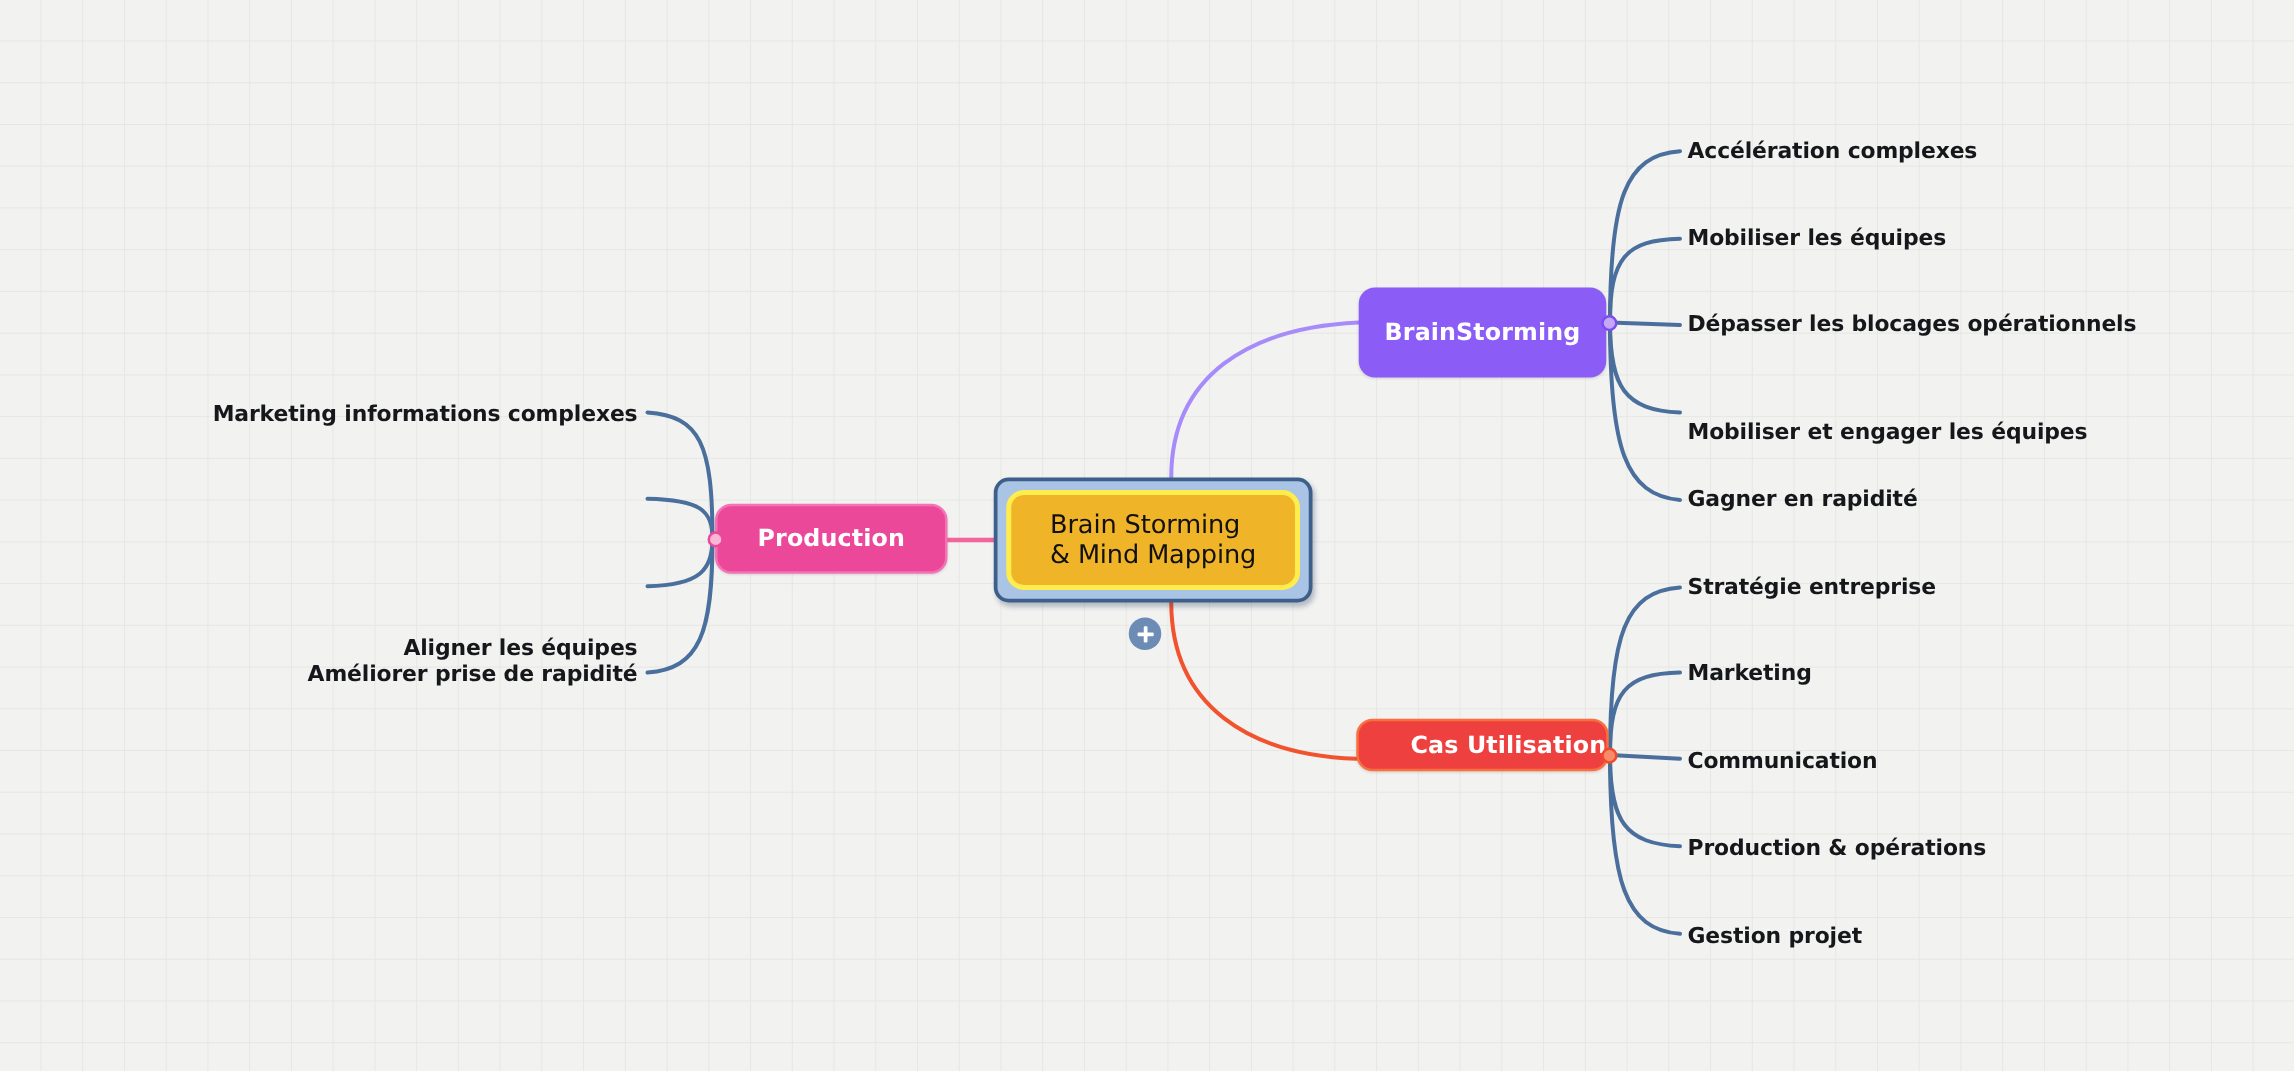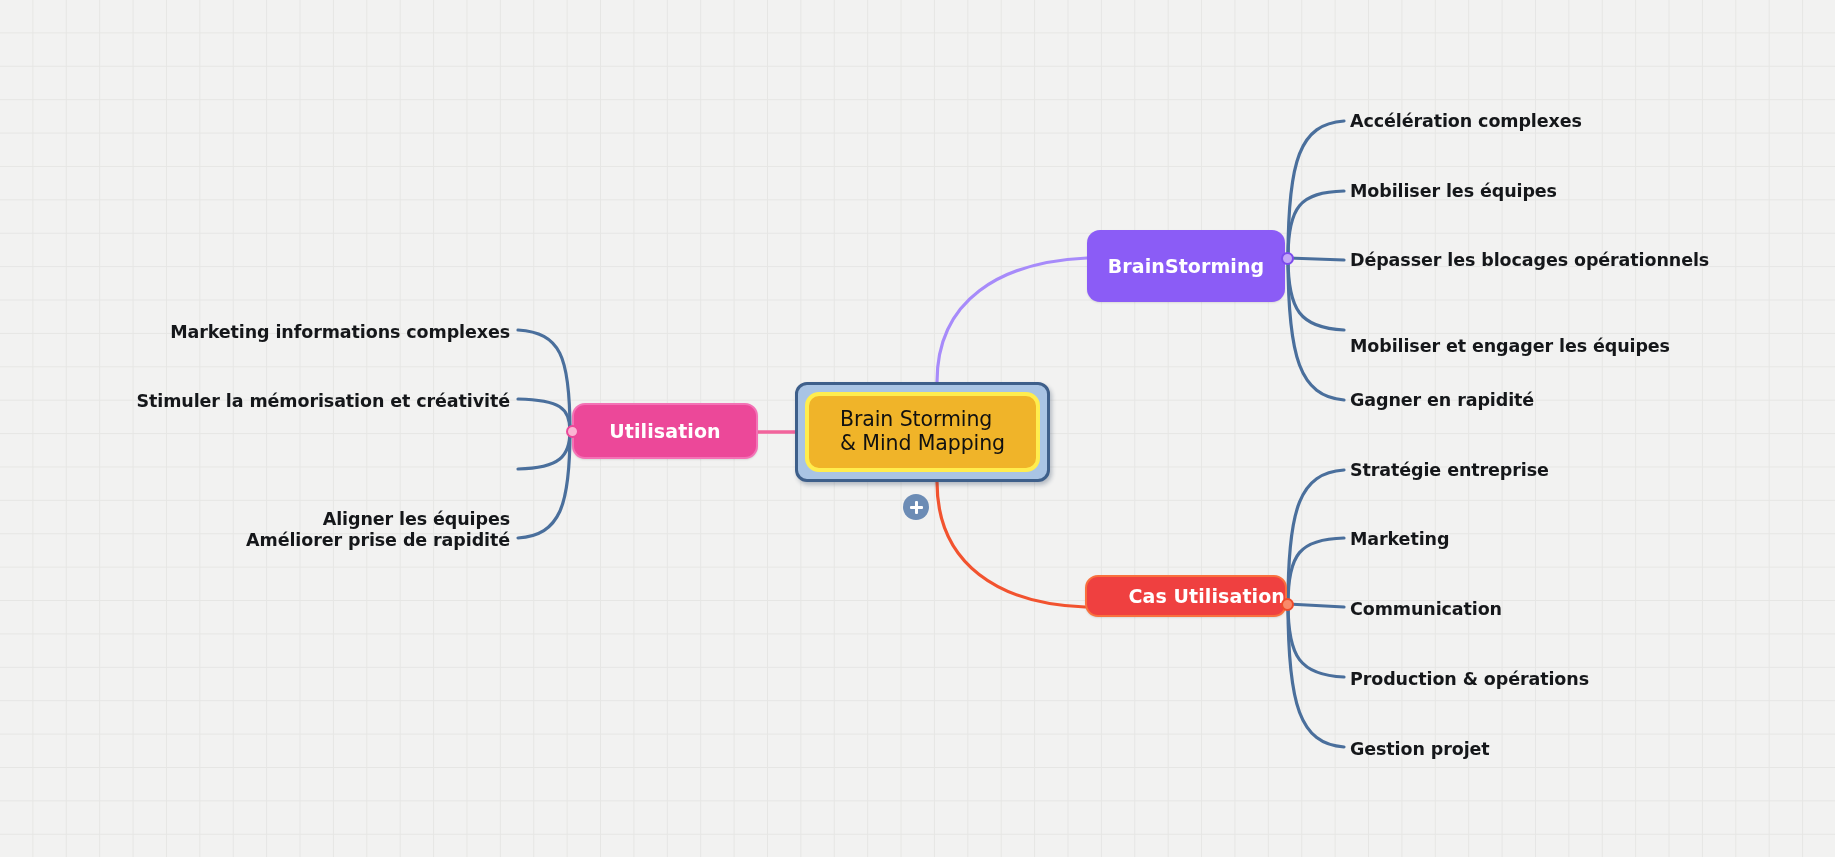--- a/index.html
+++ b/index.html
@@ -208,34 +208,33 @@
     <span>BrainStorming</span>
   </div>
   <div class="dot" id="dot-brainstorming"></div>
 
   <div class="pill" id="node-casutilisation">
     <span>Cas Utilisation</span>
   </div>
   <div class="dot" id="dot-casutilisation"></div>
 
   <div class="pill" id="node-mindmapping">
-    <span>Utilisation</span>
+    <span>Production</span>
   </div>
   <div class="dot" id="dot-mindmapping"></div>
 
   <div class="leaf right" style="left:1350px; top:113px;">Accélération complexes</div>
   <div class="leaf right" style="left:1350px; top:183px;">Mobiliser les équipes</div>
   <div class="leaf right" style="left:1350px; top:252px;text-align:center;">Dépasser les blocages opérationnels</div>
   <div class="leaf right" style="left:1350px; top:322px;margin-top:16px;">Mobiliser et engager les équipes</div>
   <div class="leaf right" style="left:1350px; top:392px;">Gagner en rapidité</div>
 
   <div class="leaf right" style="left:1350px; top:462px;">Stratégie entreprise</div>
   <div class="leaf right" style="left:1350px; top:531px;">Marketing</div>
   <div class="leaf right" style="left:1350px; top:601px;">Communication</div>
   <div class="leaf right" style="left:1350px; top:671px;">Production &amp; opérations</div>
   <div class="leaf right" style="left:1350px; top:741px;">Gestion projet</div>
 
   <div class="leaf left" style="right:1325px; top:324px;">Marketing informations complexes</div>
-  <div class="leaf left" style="right:1325px; top:393px;">Stimuler la mémorisation et créativité</div>
   <div class="leaf left" style="right:1325px; top:463px;margin-top:48px;">Aligner les équipes</div>
   <div class="leaf left" style="right:1325px; top:532px;">Améliorer prise de rapidité</div>
 
 </div>
 
 </body></html>

